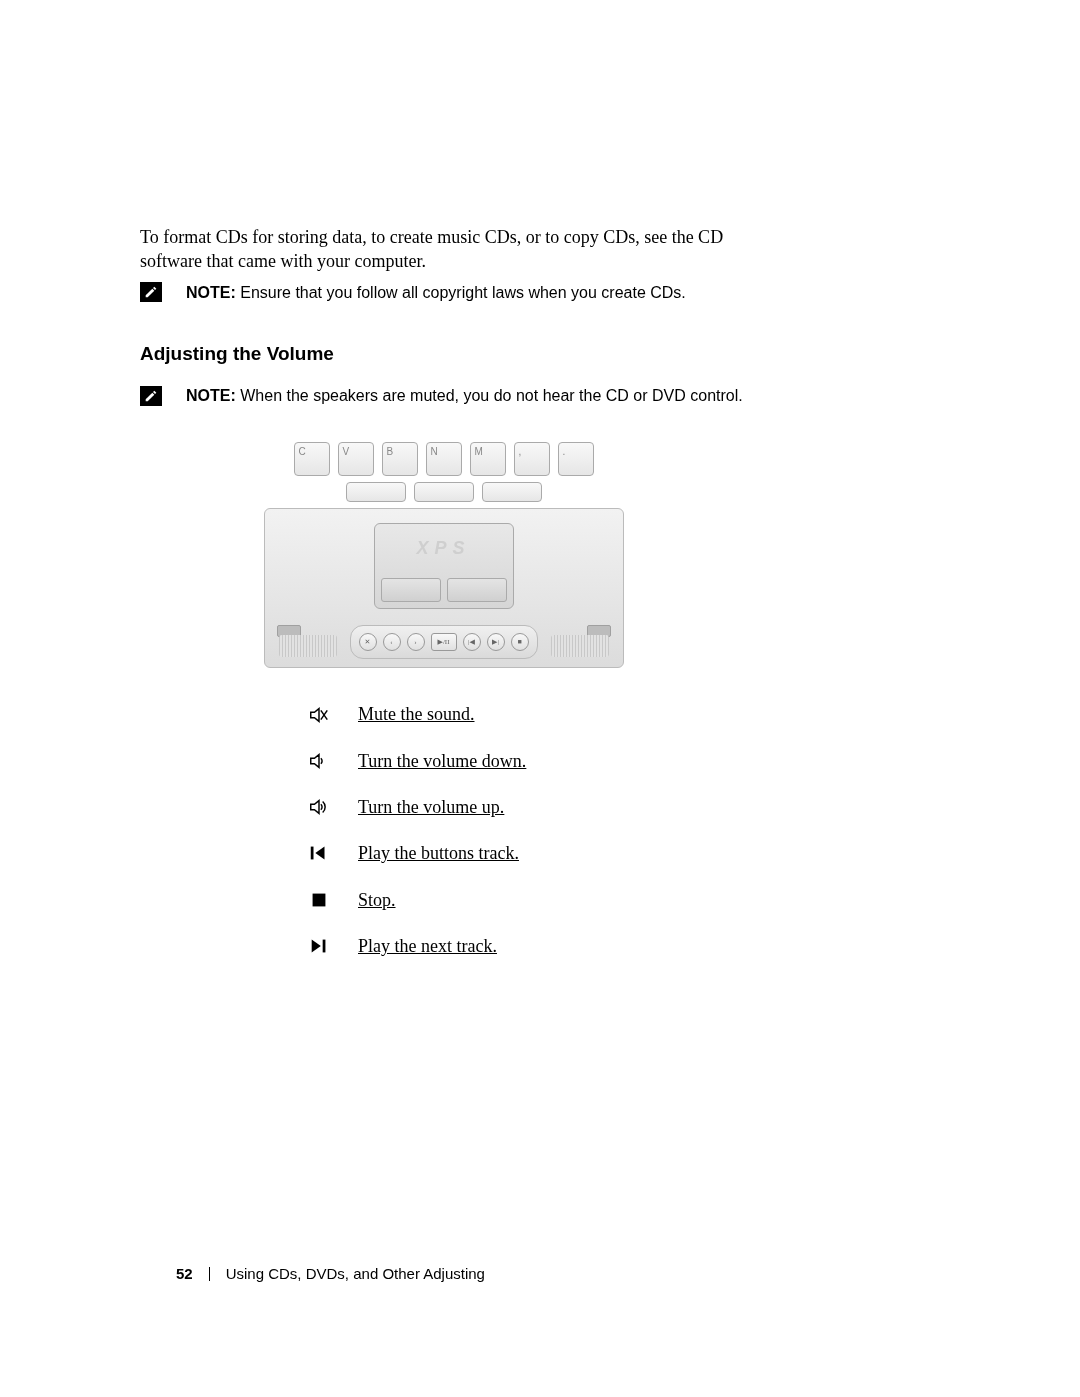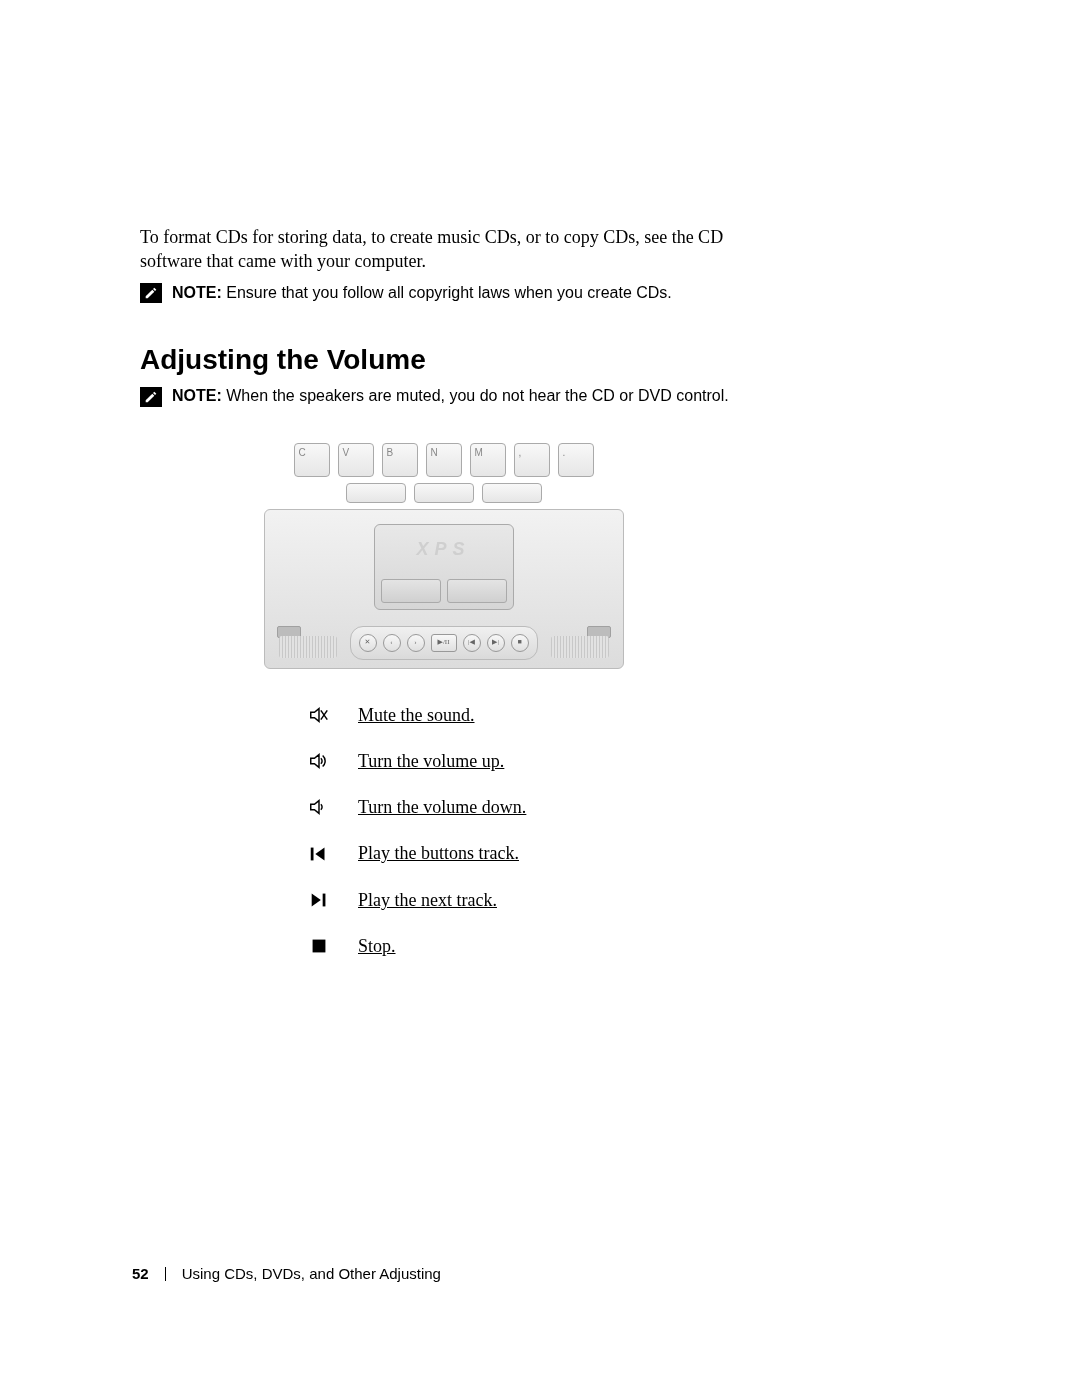--- a/index.html
+++ b/index.html
@@ -17,22 +17,22 @@
     position: relative;
     box-sizing: border-box;
     padding: 225px 120px 16px 140px;
   }
   .body-text {
     font-size: 18px;
     margin: 0 0 6px 0;
   }
   .note-row {
     display: flex;
-    align-items: flex-end;
-    gap: 10px;
+    align-items: center;
+    gap: 24px;
     margin: 4px 0 2px 0;
   }
   .note-icon {
     width: 22px;
     height: 20px;
     background: #000;
     display: flex;
     align-items: center;
     justify-content: center;
     flex: 0 0 auto;
@@ -42,22 +42,22 @@
   .note-text {
     font-family: "Helvetica Neue", Arial, sans-serif;
     font-size: 16px;
     line-height: 1.35;
     margin-top: 2px;
   }
   .note-text b { font-weight: 700; }
   h2.section-heading {
     font-family: "Helvetica Neue", Arial, sans-serif;
     font-weight: 700;
-    font-size: 28px;
-    margin: 38px 0 4px 0;
+    font-size: 19px;
+    margin: 38px 0 16px 0;
   }
 
   
   .figure-wrap {
     width: 100%;
     display: flex;
     justify-content: center;
     margin: 36px 0 30px 0;
   }
   .laptop {
@@ -176,21 +176,21 @@
   .footer {
     position: absolute;
     left: 132px;
     bottom: 113px;
     font-family: "Helvetica Neue", Arial, sans-serif;
     font-size: 15px;
     display: flex;
     align-items: center;
     gap: 16px;
   }
-  .footer .pnum { font-weight: 700; }
+  .footer .pnum { font-weight: 700; margin-left: 44px; }
   .footer .divider{ width:1px; height:14px; background:#000; }
 </style>
 </head>
 <body>
 
 <svg width="0" height="0" style="position:absolute">
   <defs>
     <g id="i-pencil">
       <rect x="0" y="0" width="24" height="24" fill="none"></rect>
       <path d="M4 17 L14 7 L17 10 L7 20 L4 20 Z" fill="#fff"></path>
@@ -307,56 +307,56 @@
         <div class="ctrl-icon">
           <svg viewBox="0 0 24 24">
             <use href="#i-mute"></use>
           </svg>
         </div>
         <div class="ctrl-text">Mute the sound.</div>
       </div>
       <div class="ctrl-row">
         <div class="ctrl-icon">
           <svg viewBox="0 0 24 24">
+            <use href="#i-voldown"></use>
+          </svg>
+        </div>
+        <div class="ctrl-text">Turn the volume down.</div>
+      </div>
+      <div class="ctrl-row">
+        <div class="ctrl-icon">
+          <svg viewBox="0 0 24 24">
             <use href="#i-volup"></use>
           </svg>
         </div>
         <div class="ctrl-text">Turn the volume up.</div>
       </div>
       <div class="ctrl-row">
         <div class="ctrl-icon">
           <svg viewBox="0 0 24 24">
-            <use href="#i-voldown"></use>
-          </svg>
-        </div>
-        <div class="ctrl-text">Turn the volume down.</div>
-      </div>
-      <div class="ctrl-row">
-        <div class="ctrl-icon">
-          <svg viewBox="0 0 24 24">
             <use href="#i-prev"></use>
           </svg>
         </div>
         <div class="ctrl-text">Play the buttons track.</div>
       </div>
       <div class="ctrl-row">
         <div class="ctrl-icon">
           <svg viewBox="0 0 24 24">
+            <use href="#i-stop"></use>
+          </svg>
+        </div>
+        <div class="ctrl-text">Stop.</div>
+      </div>
+      <div class="ctrl-row">
+        <div class="ctrl-icon">
+          <svg viewBox="0 0 24 24">
             <use href="#i-next"></use>
           </svg>
         </div>
         <div class="ctrl-text">Play the next track.</div>
-      </div>
-      <div class="ctrl-row">
-        <div class="ctrl-icon">
-          <svg viewBox="0 0 24 24">
-            <use href="#i-stop"></use>
-          </svg>
-        </div>
-        <div class="ctrl-text">Stop.</div>
       </div>
     </div>
 
   <div class="footer">
     <span class="pnum">52</span>
     <span class="divider"></span>
     <span>Using CDs, DVDs, and Other Adjusting</span>
   </div>
 
 </div>

